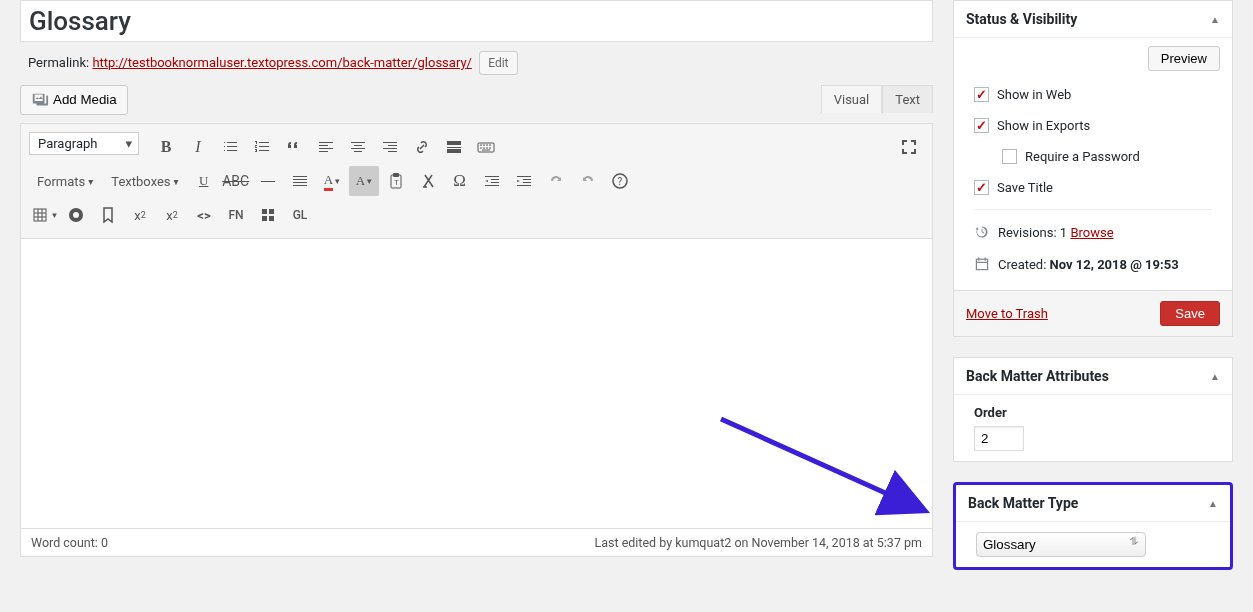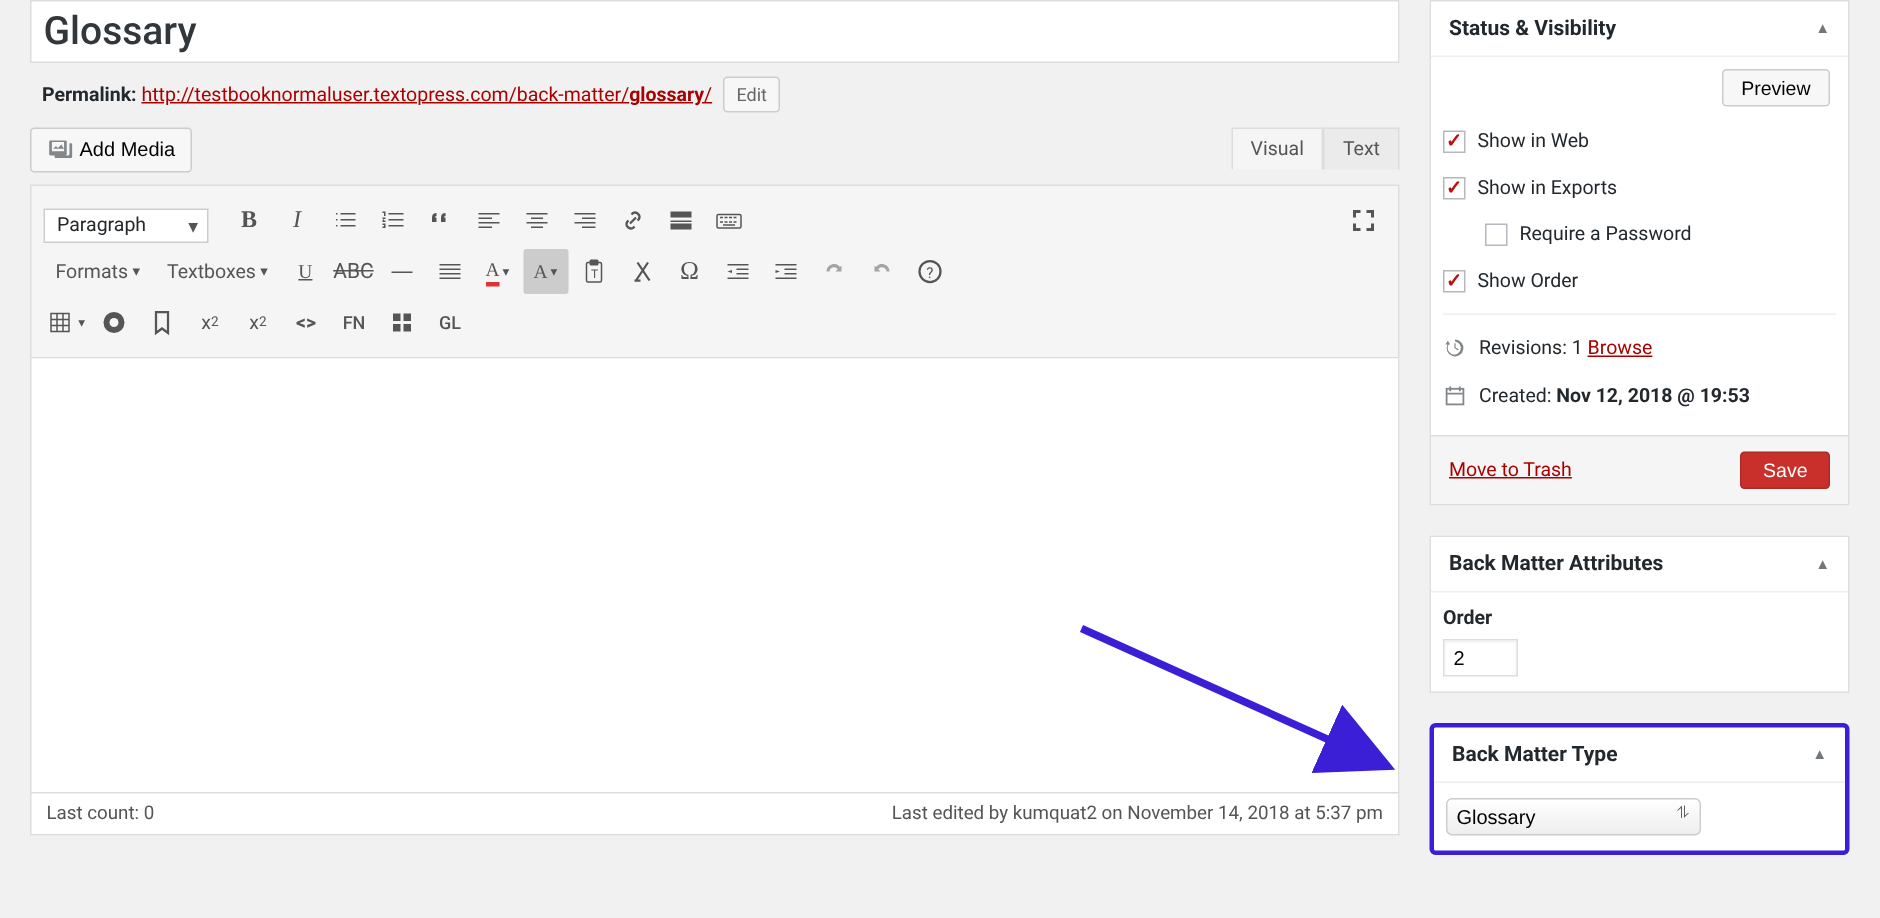--- a/index.html
+++ b/index.html
@@ -5,49 +5,49 @@
 * { box-sizing: border-box; margin: 0; padding: 0; }
 body { font-family: -apple-system, BlinkMacSystemFont, "Segoe UI", Roboto, sans-serif; background: #f1f1f1; font-size: 13px; color: #23282d; }
 .wrap { display: flex; padding: 0 20px; gap: 20px; }
 .main-col { flex: 1; min-width: 0; }
 .side-col { width: 280px; }
 
 .title-box { background: #fff; border: 1px solid #ddd; padding: 3px 8px; margin-bottom: 5px; }
 .title-box h1 { font-size: 26px; font-weight: 500; color: #32373c; padding: 2px 0; }
 
 .permalink-row { padding: 4px 0 10px 8px; font-size: 13px; color: #666; }
-.permalink-row b { color: #23282d; font-weight: 700;}
+.permalink-row b { color: #23282d; font-weight: 400;}
 .permalink-row a { color: #a00; text-decoration: underline; }
 .permalink-row a b { color: #a00; }
 .btn-small { display: inline-block; background: #f7f7f7; border: 1px solid #ccc; border-radius: 3px; padding: 0 8px; line-height: 22px; font-size: 12px; cursor: pointer; margin-left: 4px; }
 
 .media-btn { display: inline-flex; align-items: center; gap: 4px; background: #f7f7f7; border: 1px solid #ccc; border-radius: 3px; padding: 0 10px; line-height: 28px; cursor: pointer; margin-bottom: 8px; }
 .media-btn svg { width: 18px; height: 18px; fill: #82878c; }
 
 .editor-tabs { float: right; }
 .editor-tab { display: inline-block; background: #ebebeb; border: 1px solid #ddd; border-bottom: none; padding: 6px 12px; color: #555; cursor: pointer; font-size: 13px; }
 .editor-tab.active { background: #f5f5f5; }
 
 .toolbar-box { clear: both; background: #f5f5f5; border: 1px solid #ddd; padding: 6px 8px; position: relative; }
-.toolbar-row { display: flex; align-items: flex-end; flex-wrap: wrap; gap: 2px; padding: 2px 0; }
+.toolbar-row { display: flex; align-items: flex-start; flex-wrap: wrap; gap: 2px; padding: 2px 0; }
 .fmt-select { border: 1px solid #ccc; background: #fff; padding: 3px 22px 3px 8px; font-size: 13px; position: relative; cursor: pointer; min-width: 110px; }
 .fmt-select::after { content: "▾"; position: absolute; right: 6px; color: #555; }
 .tb-btn { width: 30px; height: 30px; display: inline-flex; align-items: center; justify-content: center; cursor: pointer; color: #555; border-radius: 2px; }
 .tb-btn svg { width: 20px; height: 20px; fill: #555; }
 .tb-text { font-size: 13px; color: #555; padding: 0 8px; cursor: pointer; display: inline-flex; align-items: center; height: 30px; }
 .tb-text .caret { font-size: 10px; margin-left: 3px; }
 .tb-fs { position: absolute; right: 8px; top: 8px; }
 
 .editor-area { height: 290px; background: #fff; border: 1px solid #ddd; border-top: none; }
 .status-bar { display: flex; justify-content: space-between; background: #fff; border: 1px solid #ddd; border-top: none; padding: 6px 10px; font-size: 12.5px; color: #555; }
 
 .panel { background: #fff; border: 1px solid #ddd; margin-bottom: 20px; }
 .panel-h { display: flex; justify-content: space-between; align-items: center; padding: 10px 12px; border-bottom: 1px solid #eee; font-weight: 700; font-size: 14px; cursor: pointer; }
 .panel-h .tri { font-size: 10px; color: #72777c; }
-.panel-b { padding: 10px 8px; }
+.panel-b { padding: 10px 20px; }
 .row { display: flex; align-items: center; padding: 8px 0; font-size: 13px; gap: 8px; }
 .row.indent { padding-left: 28px; }
 .chk { width: 15px; height: 15px; border: 1px solid #b4b9be; display: inline-flex; align-items: center; justify-content: center; background: #fff; cursor: pointer; }
 .chk.checked::after { content: "✓"; color: #b11; font-size: 13px; font-weight: bold; line-height: 1; }
 .row svg { width: 16px; height: 16px; fill: #82878c; }
 .link-red { color: #a00; text-decoration: underline; cursor: pointer; }
 .panel-f { display: flex; justify-content: space-between; align-items: center; padding: 10px 12px; background: #f5f5f5; border-top: 1px solid #ddd; }
 .btn-primary { background: #c9302c; border: 1px solid #ac2925; color: #fff; padding: 4px 14px; border-radius: 3px; cursor: pointer; font-size: 13px; }
 .btn-sec { background: #f7f7f7; border: 1px solid #ccc; padding: 4px 12px; border-radius: 3px; cursor: pointer; font-size: 13px; }
 .preview-row { text-align: right; padding: 8px 12px; }
@@ -255,21 +255,21 @@
       <svg class="arrow" style="left:690px;top:170px" width="230" height="120">
         <defs>
             <marker id="ah" markerWidth="10" markerHeight="10" refX="8" refY="5" orient="auto">
               <path d="M0 0L10 5L0 10z" fill="#3b1fd6"></path>
             </marker>
           </defs>
         <line x1="10" y1="10" x2="210" y2="100" stroke="#3b1fd6" stroke-width="5" marker-end="url(#ah)"></line>
       </svg>
     </div>
     <div class="status-bar">
-      <span><span>Last count: </span><span>0</span></span>
+      <span><span>Word count: </span><span>0</span></span>
       <span>Last edited by kumquat2 on November 14, 2018 at 5:37 pm</span>
     </div>
   </div>
 
   <div class="side-col">
     <div class="panel">
       <div class="panel-h">
         <span>Status &amp; Visibility</span>
           <span class="tri">▲</span>
       </div>
@@ -284,21 +284,21 @@
         <div class="row">
             <span class="chk checked"></span>
             <span>Show in Exports</span>
           </div>
         <div class="row indent">
             <span class="chk"></span>
             <span>Require a Password</span>
           </div>
         <div class="row">
             <span class="chk checked"></span>
-            <span>Show Order</span>
+            <span>Save Title</span>
           </div>
         <div class="row" style="border-top:1px solid #eee;margin-top:6px;padding-top:14px">
           <svg viewBox="0 0 20 20">
               <path d="M10 3a7 7 0 11-6.3 4H2l2-3 2 3H4.7A5.5 5.5 0 1010 4.5V3zm-.5 3v4l3 2 .5-1-2.5-1.5V6h-1z"></path>
             </svg>
           <span><span>Revisions: </span><span>1</span> <a class="link-red">Browse</a></span>
         </div>
         <div class="row">
           <svg viewBox="0 0 20 20">
               <rect x="3" y="4" width="14" height="13" fill="none" stroke="#82878c" stroke-width="1.5"></rect>

